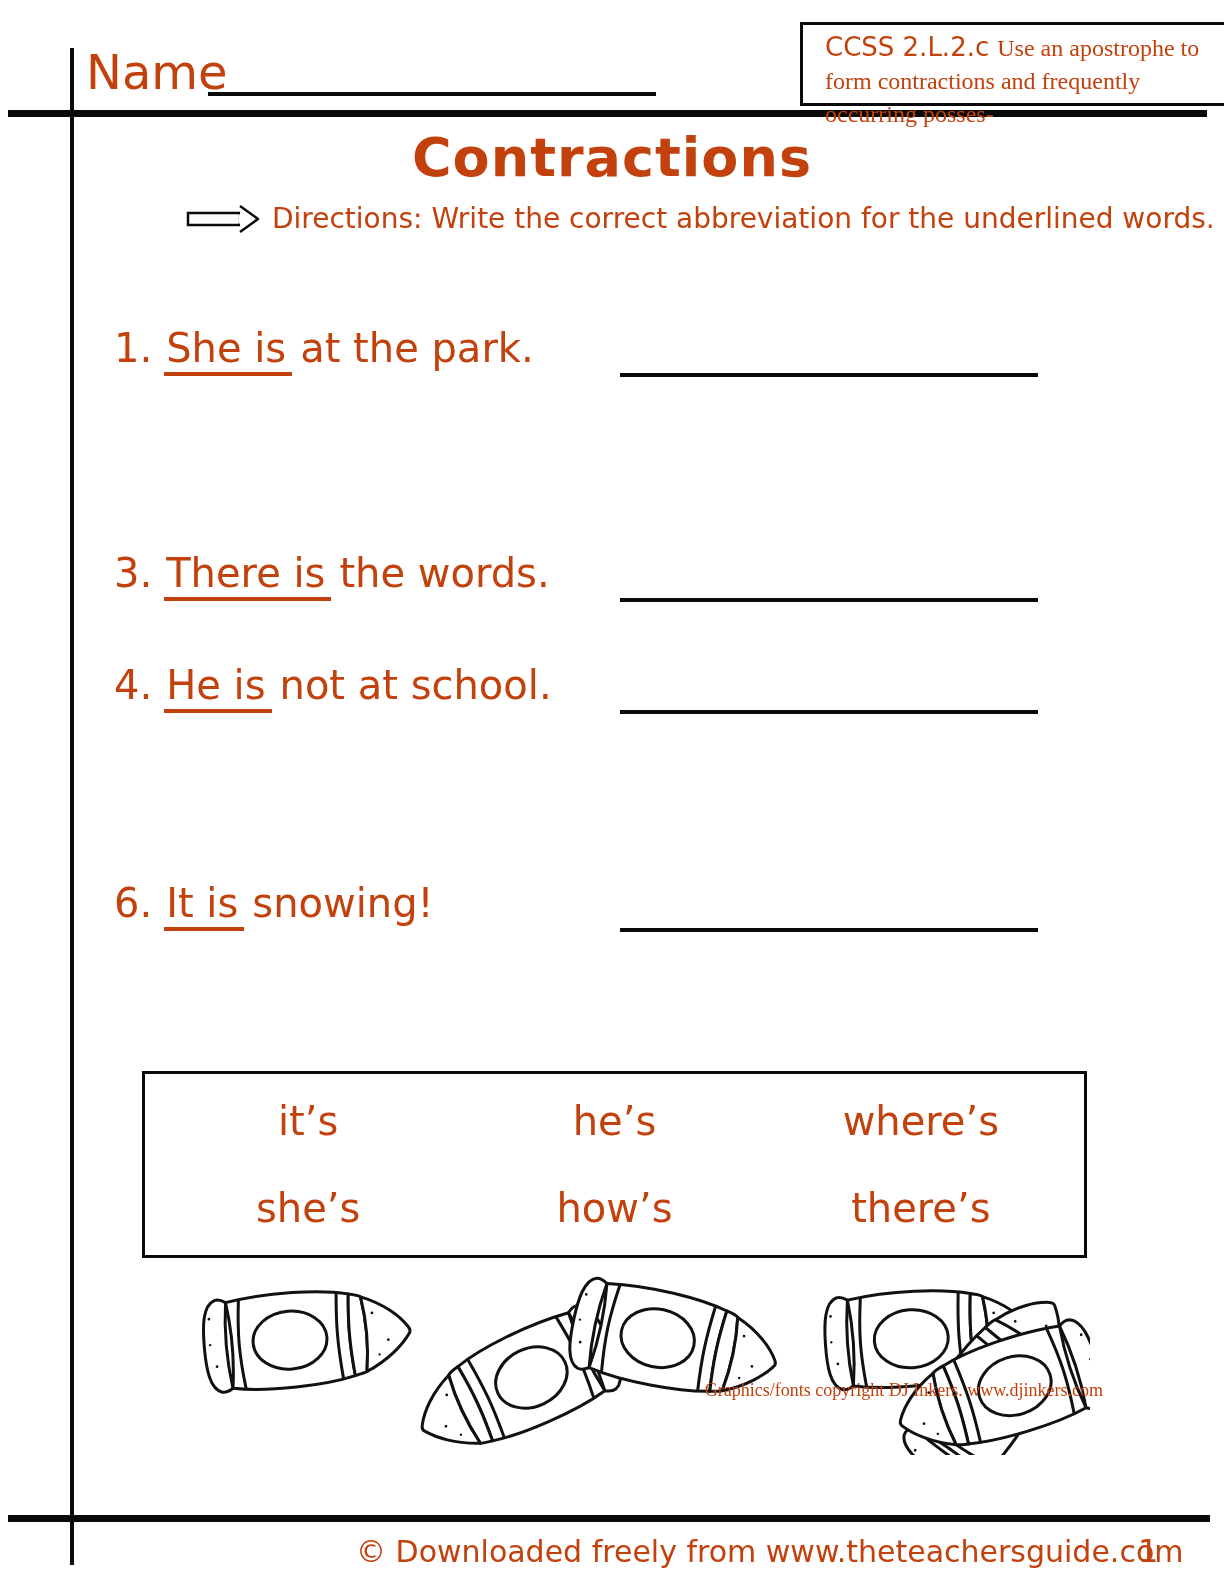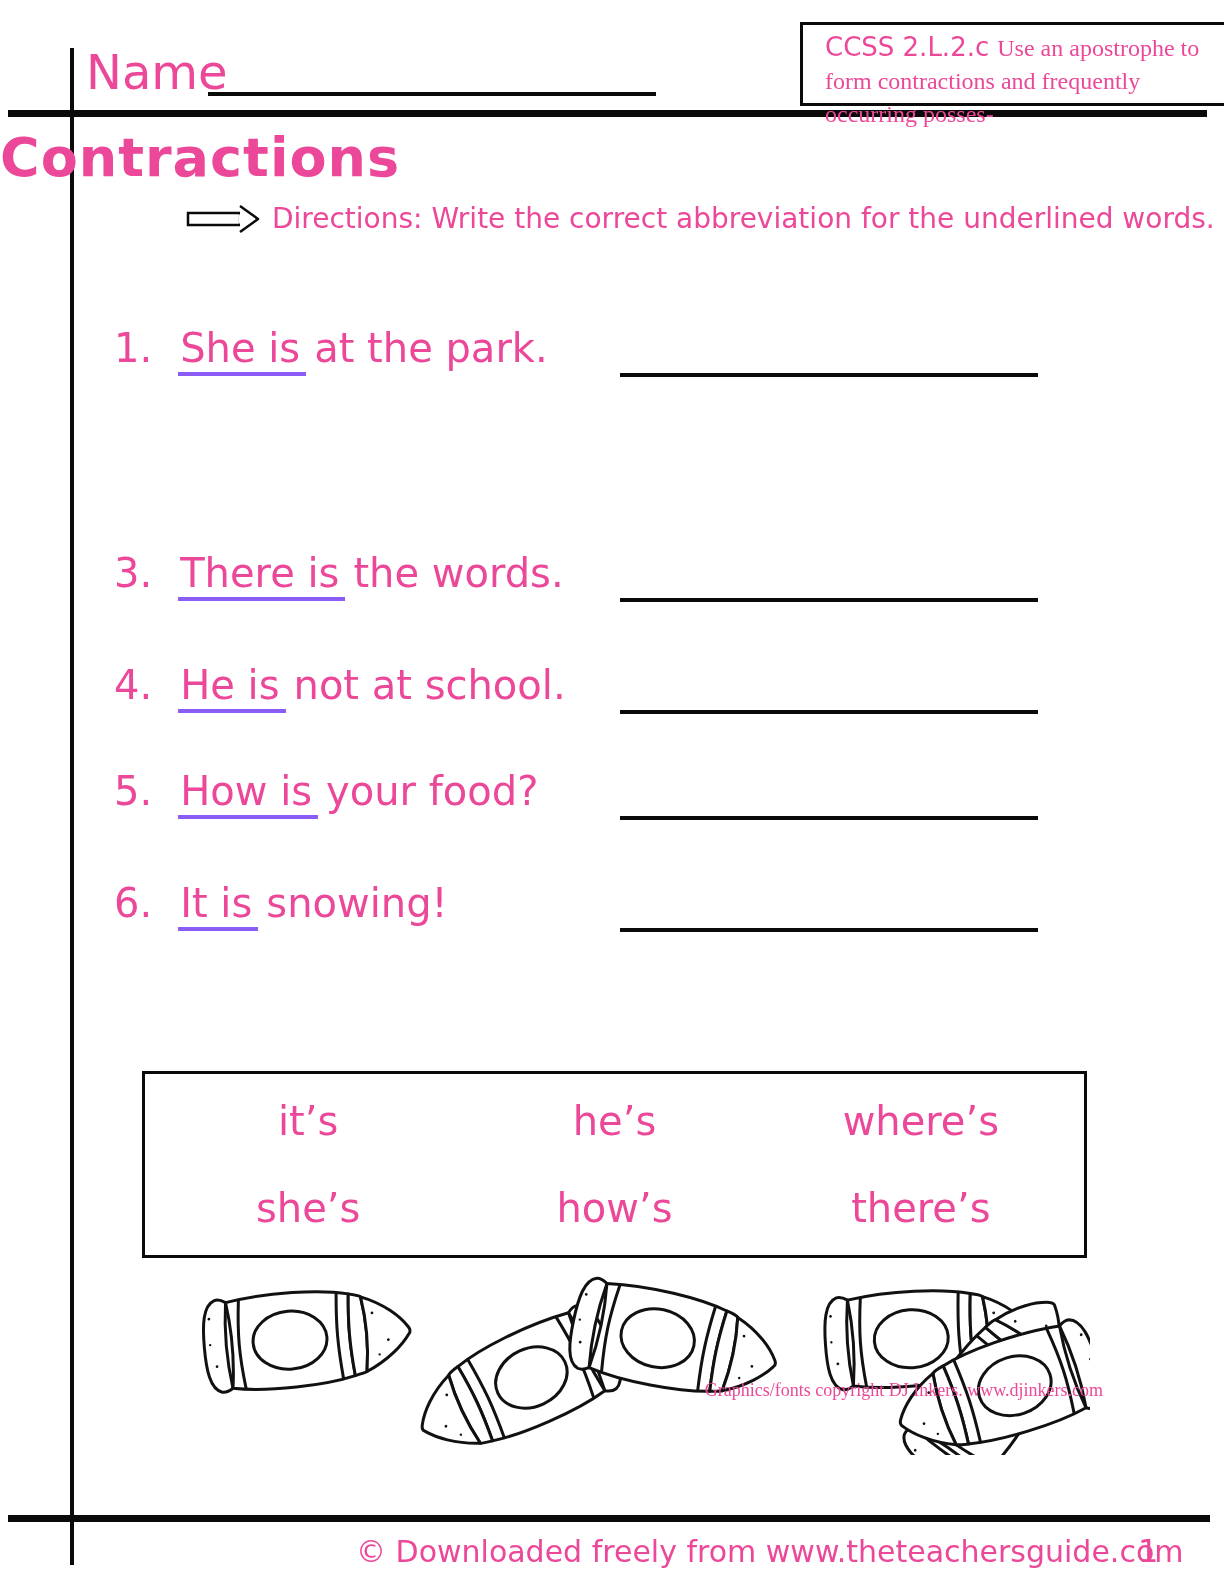--- a/index.html
+++ b/index.html
@@ -1,49 +1,49 @@
 <!DOCTYPE html>
 <html><head>
 <meta charset="utf-8">
 <style>
   html,body { margin:0; padding:0; background:#e9e9e9; }
   .page {
     position:relative; width:1224px; height:1584px;
     background:#ffffff; margin:0 auto; overflow:hidden;
-    font-family:"DejaVu Sans", sans-serif; color:#ec4899;
+    font-family:"DejaVu Sans", sans-serif; color:#c2410c;
   }
   
   .vrule   { position:absolute; left:70px; top:48px; width:4px; height:1517px; background:#0a0a0a; }
   .hrule-top    { position:absolute; left:8px; top:110px; width:1199px; height:7px; background:#0a0a0a; }
   .hrule-bottom { position:absolute; left:8px; top:1515px; width:1202px; height:7px; background:#0a0a0a; }
 
   
   .name-label { position:absolute; left:86px; top:44px; font-size:48px; }
   .name-line  { position:absolute; left:208px; top:48px; width:448px; height:44px;
                 border-bottom:4px solid #0a0a0a; }
 
   
   .ccss-box { position:absolute; left:800px; top:22px; width:408px; height:64px;
               border:3px solid #0a0a0a; padding:7px 22px; line-height:30px; }
   .ccss-code { font-size:26px; font-family:"DejaVu Sans", sans-serif; margin-right:8px; }
   .ccss-desc { font-size:24px; font-family:"Liberation Serif", serif; }
 
   
-  .title { position:absolute; left:0; top:126px; width:100%; text-align:left;
+  .title { position:absolute; left:0; top:126px; width:100%; text-align:center;
            font-size:54px; font-weight:bold; letter-spacing:1px; }
   .directions { position:absolute; left:140px; top:202px; display:flex; align-items:center; gap:10px;padding-left:46px; }
   .directions .text { font-size:28px; }
 
   
   .item { position:absolute; left:0; width:100%; height:52px; }
   .r1 { top:325px; } .r2 { top:437px; } .r3 { top:550px; }
   .r4 { top:662px; } .r5 { top:768px; } .r6 { top:880px; }
   .sentence { position:absolute; left:114px; top:0; font-size:40px; white-space:nowrap; }
   .num { margin-right:12px; }
-  .phrase { display:inline-block; border-bottom:4px solid #8b5cf6; padding:0 6px 1px 2px;margin-left:14px; }
+  .phrase { display:inline-block; border-bottom:4px solid #c2410c; padding:0 6px 1px 2px; }
   .rest { margin-left:8px; }
   .blank { position:absolute; left:620px; top:0; width:418px; height:48px;
            border-bottom:4px solid #0a0a0a; }
 
   
   .word-bank { position:absolute; left:142px; top:1071px; width:919px; height:173px;
                border:3px solid #0a0a0a; display:grid;
                grid-template-columns:1fr 1fr 1fr; grid-template-rows:1fr 1fr;
                align-items:center; justify-items:center; padding:4px 10px; }
   .word-bank .word { font-size:40px; }
@@ -88,24 +88,20 @@
     <div class="blank"></div>
   </div>
   <div class="item r3">
     <span class="sentence"><span class="num">3.</span><span class="phrase">There is</span><span class="rest">the words.</span></span>
     <div class="blank"></div>
   </div>
   <div class="item r4">
     <span class="sentence"><span class="num">4.</span><span class="phrase">He is</span><span class="rest">not at school.</span></span>
     <div class="blank"></div>
   </div>
-  <div class="item r5">
-    <span class="sentence"><span class="num">5.</span><span class="phrase">How is</span><span class="rest">your food?</span></span>
-    <div class="blank"></div>
-  </div>
   <div class="item r6">
     <span class="sentence"><span class="num">6.</span><span class="phrase">It is</span><span class="rest">snowing!</span></span>
     <div class="blank"></div>
   </div>
 
   <div class="word-bank">
     <span class="word">it’s</span>
     <span class="word">he’s</span>
     <span class="word">where’s</span>
     <span class="word">she’s</span>

